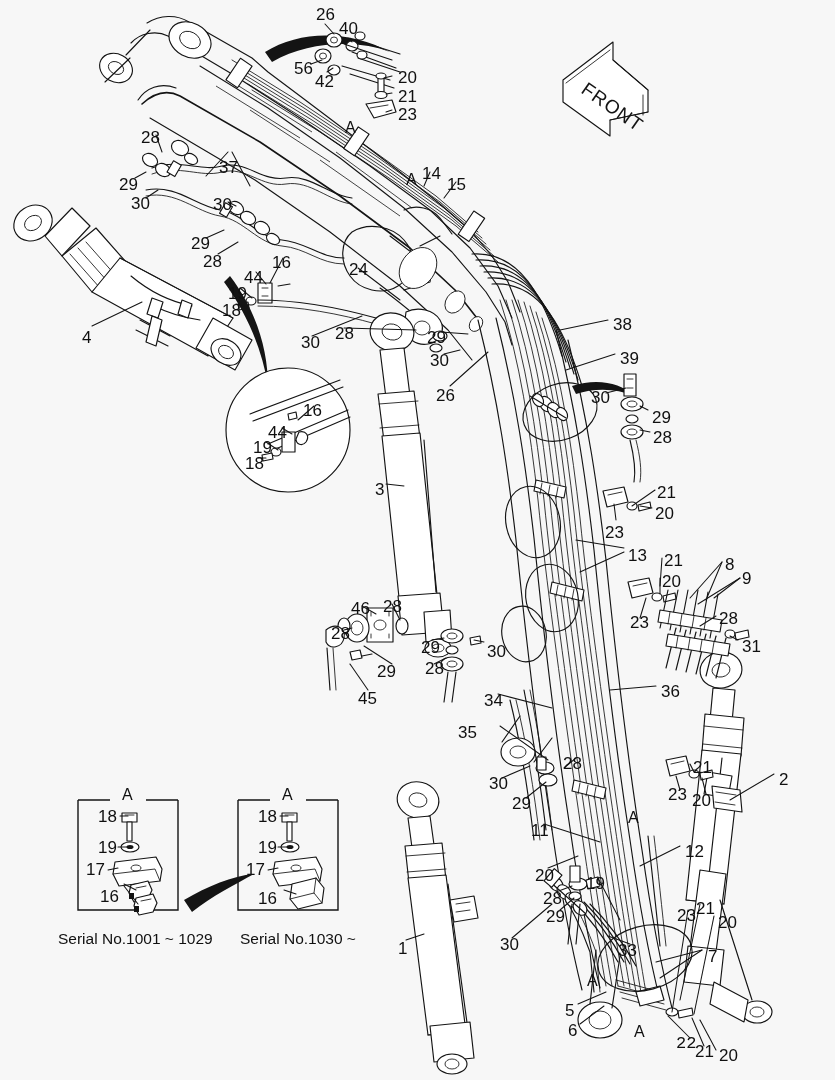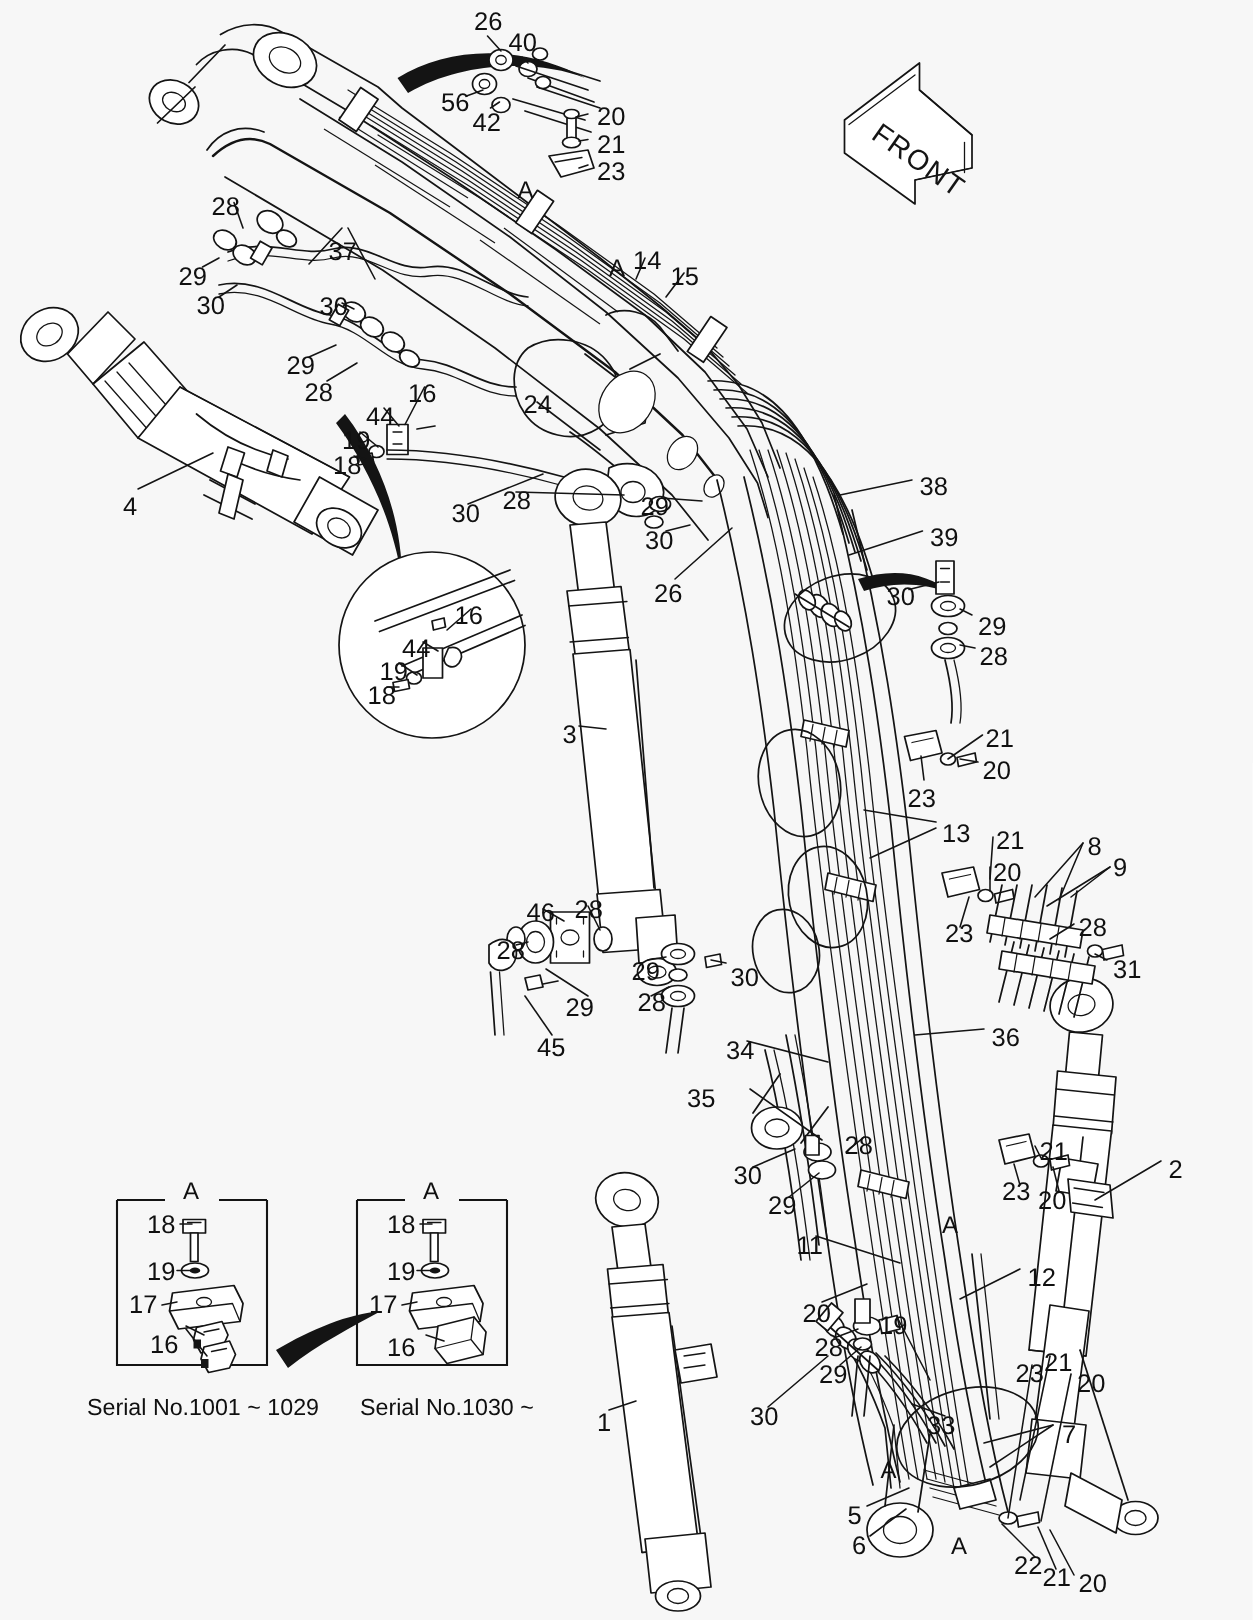--- a/index.html
+++ b/index.html
@@ -720,21 +720,21 @@
       <div class="lbl" style="left: 696px; top: 900px;">21</div>
       <div class="lbl" style="left: 718px; top: 914px;">20</div>
       <div class="lbl" style="left: 500px; top: 936px;">30</div>
       <div class="lbl" style="left: 618px; top: 942px;">33</div>
       <div class="lbl" style="left: 708px; top: 948px;">7</div>
       <div class="lbl" style="left: 398px; top: 940px;">1</div>
       <div class="lbl" style="left: 565px; top: 1002px;">5</div>
       <div class="lbl" style="left: 568px; top: 1022px;">6</div>
       <div class="lbl amark" style="left: 587px; top: 973px;">A</div>
       <div class="lbl amark" style="left: 634px; top: 1024px;">A</div>
-      <div class="lbl" style="left: 676px; top: 1035px;">22</div>
+      <div class="lbl" style="left: 676px; top: 1035px; font-family: Liberation Mono, monospace;">22</div>
       <div class="lbl" style="left: 695px; top: 1043px;">21</div>
       <div class="lbl" style="left: 719px; top: 1047px;">20</div>
     </div>
 
 <div class="boxlbl" style="left:122px;top:786px;">A</div>
 <div class="boxlbl" style="left:282px;top:786px;">A</div>
 
 <div class="lbl" style="left:98px;top:808px;">18</div>
 <div class="lbl" style="left:98px;top:839px;">19</div>
 <div class="lbl" style="left:86px;top:861px;">17</div>

